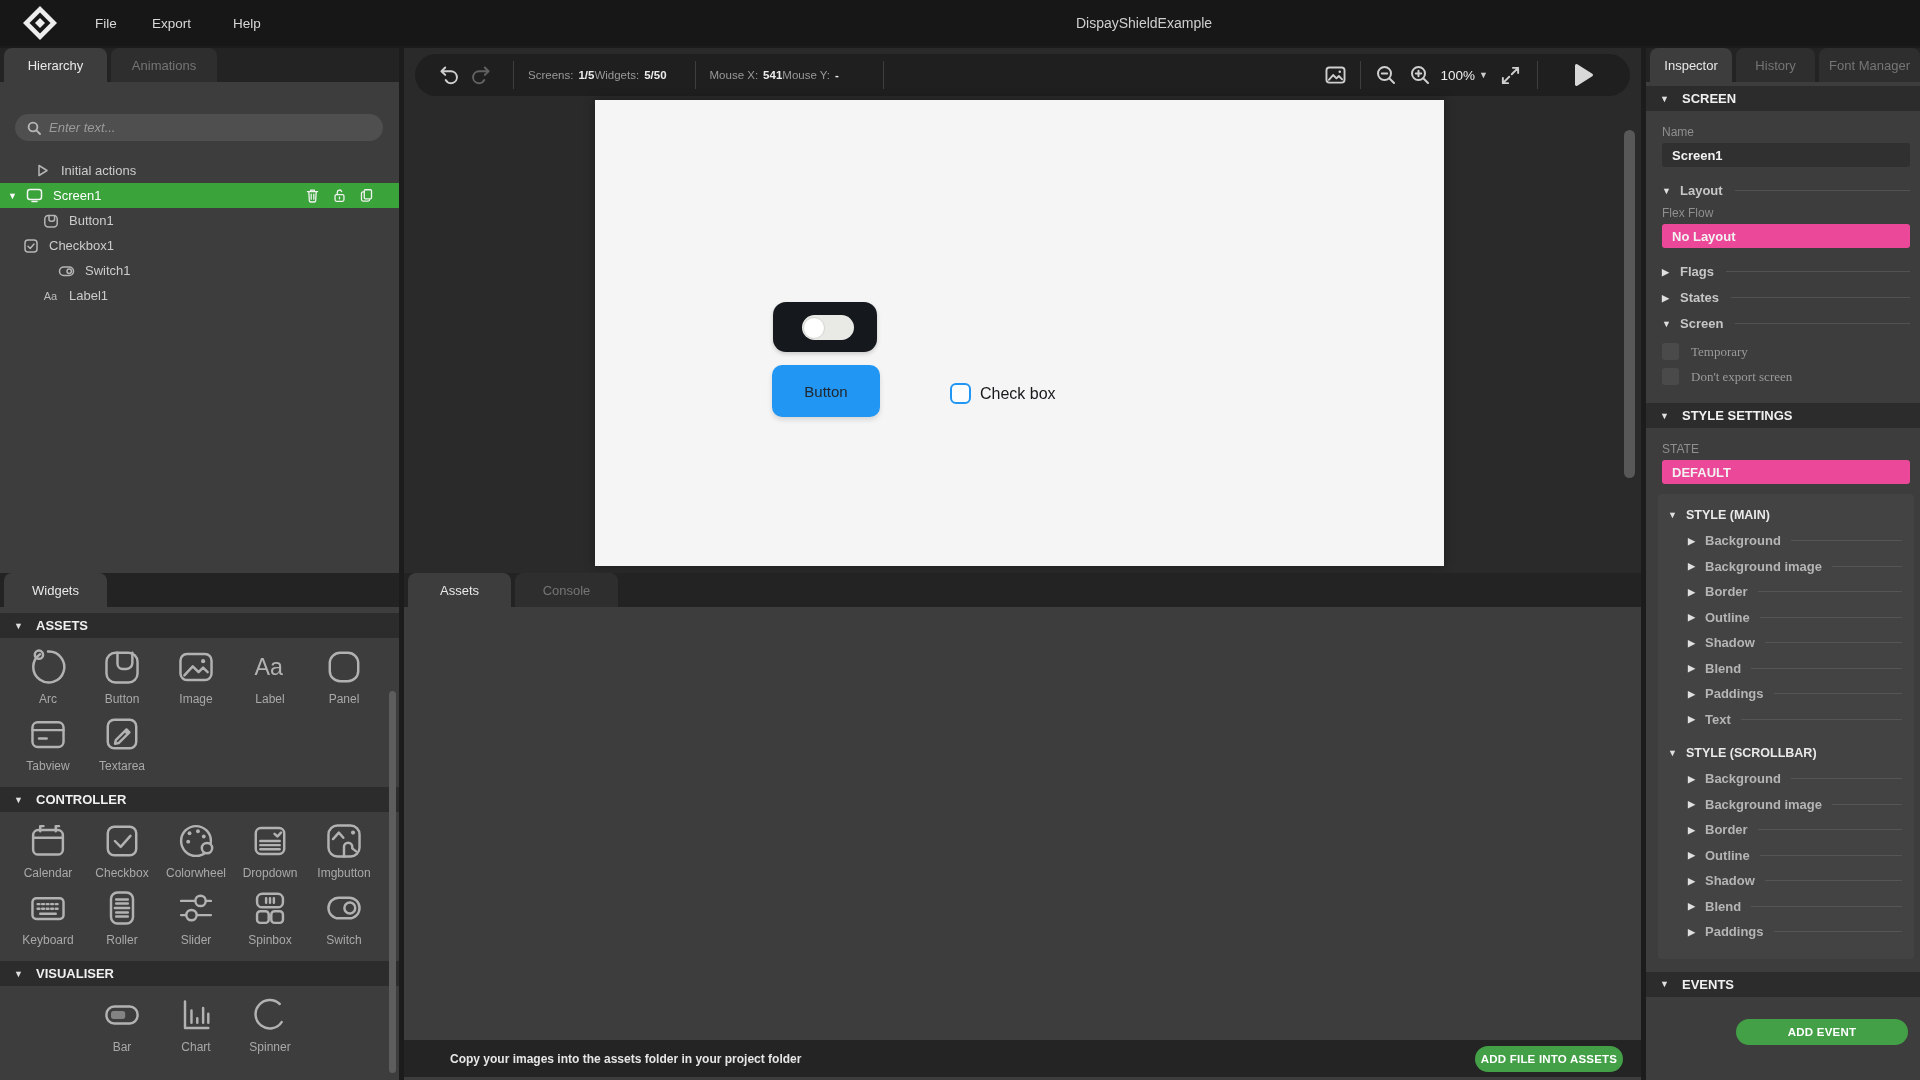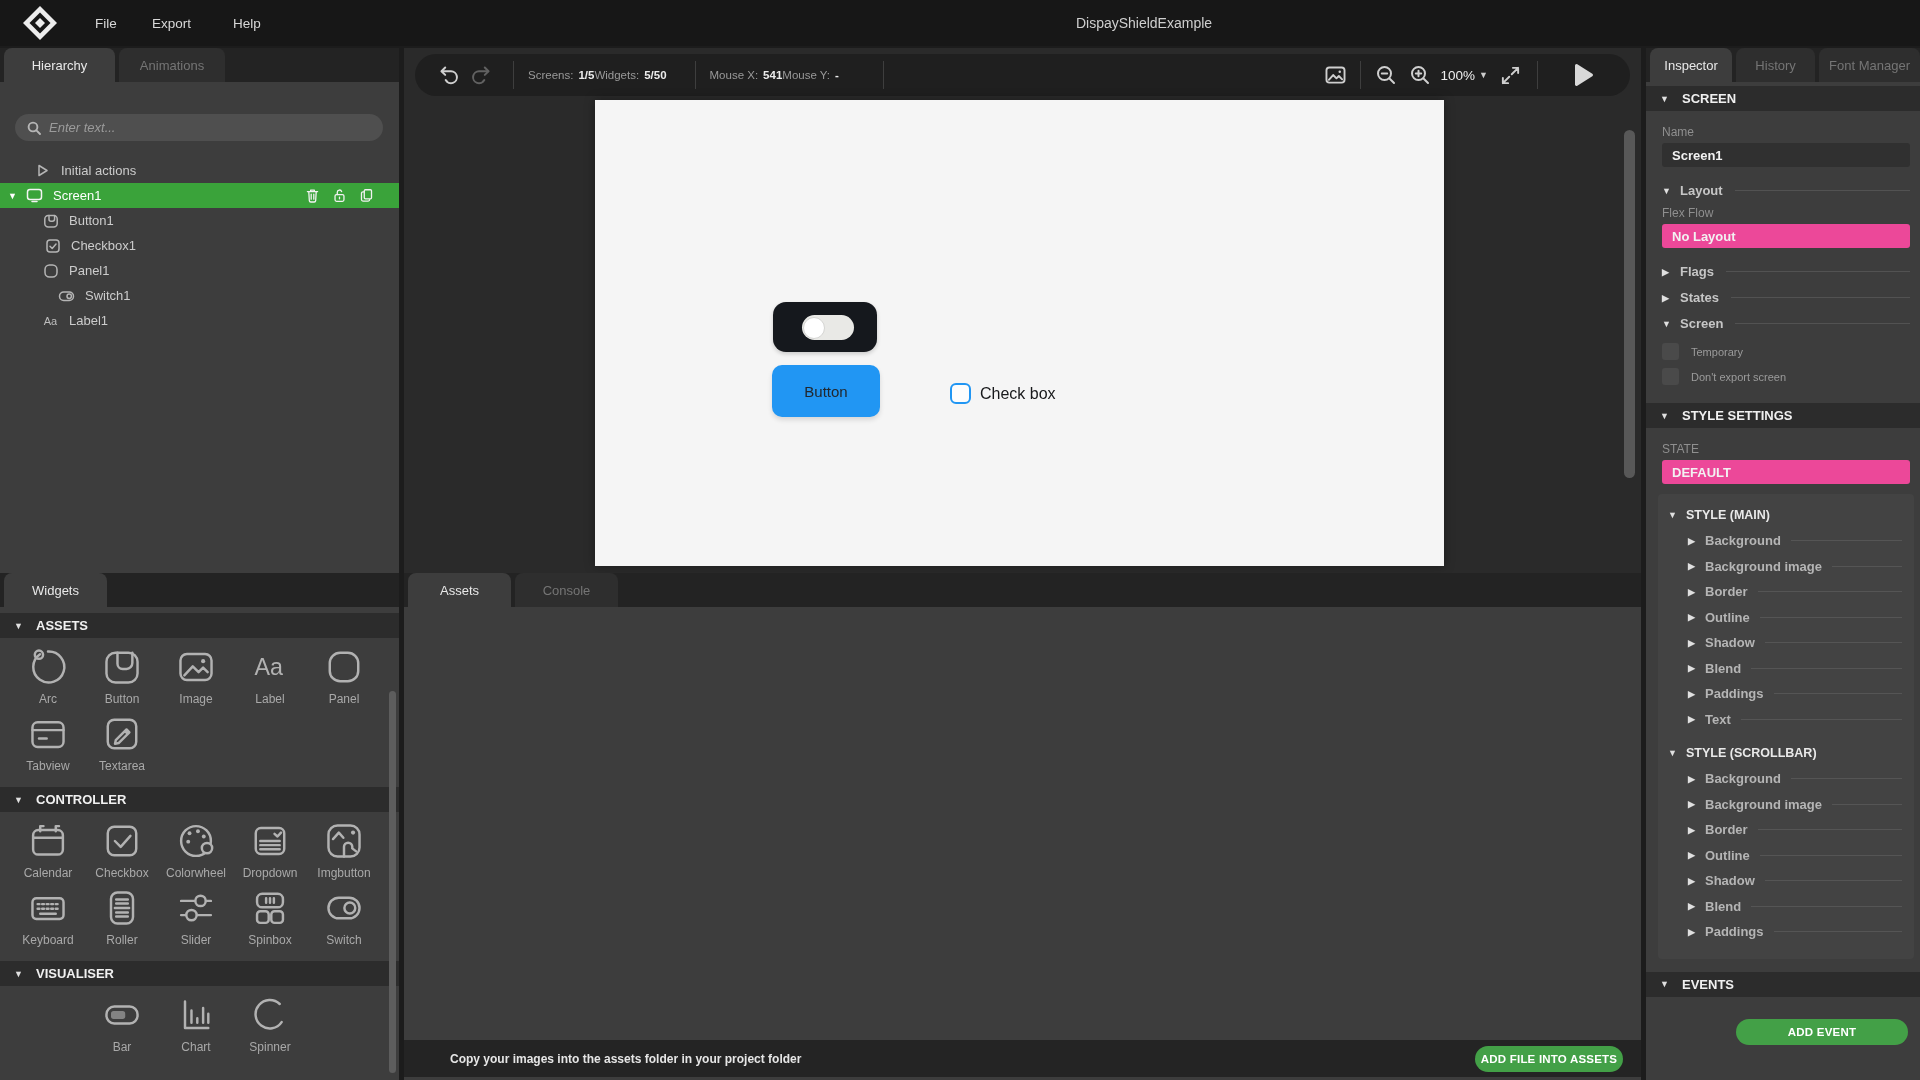--- a/index.html
+++ b/index.html
@@ -91,21 +91,21 @@
   #insp-body { left:0; top:34px; width:274px; height:998px; }
   .rp-pad { padding:0 10px 0 16px; }
   .rp-label { font-size:12px; color:#8f8f8f; }
   .rp-field { height:24px; border-radius:3px; display:flex; align-items:center; padding-left:10px; font-size:13px; font-weight:bold; color:#f2f2f2; }
   .rp-input { background:#303030; }
   .rp-select { background:#ec4899; cursor:pointer; }
   .collap { display:flex; align-items:center; gap:8px; font-size:13px; font-weight:bold; color:#c6c6c6; cursor:pointer; }
   .collap .line { flex:1; height:1px; background:#525252; margin-left:4px; }
   .chk-row { display:flex; align-items:center; gap:12px; height:25px; }
   .chk-box { width:17px; height:17px; background:#4a4a4a; border-radius:3px; }
-  .chk-lbl { font-size:11px; color:#9b9b9b; }
+  .chk-lbl { font-size:13px; color:#9b9b9b;font-family:Liberation Serif, serif; }
   #style-box { margin:10px 6px 0 12px; background:#434343; border-radius:4px; padding:10px 8px 14px 8px; }
   .sb-title { display:flex; align-items:center; gap:8px; font-size:12.5px; font-weight:bold; color:#e9e9e9; margin:4px 0 6px 2px; }
   .sb-item { display:flex; align-items:center; gap:7px; height:25.5px; padding-left:22px; font-size:13px; font-weight:bold; color:#b5b5b5; cursor:pointer; }
   .sb-item .line { flex:1; height:1px; background:#555555; margin-left:3px; margin-right:4px; }
   #add-event-btn { width:172px; margin:22px 12px 8px auto; }
 </style>
 </head>
 <body>
 
 <div id="topbar" class="tex">
@@ -115,21 +115,21 @@
     <path d="M18 13 L23 18 L18 23 L13 18 Z" fill="#ededed"></path>
   </svg>
   <div class="menu" id="menu-file">File</div>
   <div class="menu" id="menu-export">Export</div>
   <div class="menu" id="menu-help">Help</div>
   <div id="win-title">DispayShieldExample</div>
 </div>
 
 <div id="left-panel">
   <div class="tabrow tex" id="hier-tabs">
-    <div class="tab active" style="width:111px">Hierarchy</div>
+    <div class="tab active" style="width:103px">Hierarchy</div>
     <div class="tab inactive tex" style="width:106px">Animations</div>
   </div>
 
   <div class="panelbody" id="hier-body">
     <div id="search-pill">
       <svg width="14" height="14" viewBox="0 0 14 14" class="oicon">
           <circle cx="6" cy="6" r="4.4"></circle>
           <path d="M9.4 9.4 L13 13"></path>
         </svg>
       <input type="text" placeholder="Enter text..." style="">
@@ -171,36 +171,28 @@
 
       <div class="trow" style="padding-left:42px">
         <span class="ticon">
             <svg width="16" height="16" viewBox="0 0 16 16" class="oicon" style="stroke-width:1.5">
               <rect x="1.8" y="2.5" width="12.4" height="11.5" rx="3.5"></rect>
               <path d="M6 2.5 v3.8 a2 2 0 0 0 2 2 h1.4 a2.2 2.2 0 0 0 2.2-2.2 V2.5"></path>
             </svg>
           </span>
         <span>Button1</span>
       </div>
-      <div class="trow" style="padding-left:44px">
+      <div class="trow" style="padding-left:22px">
         <span class="ticon">
             <svg width="16" height="16" viewBox="0 0 16 16" class="oicon" style="stroke-width:1.5">
               <rect x="2" y="2" width="12" height="12" rx="3"></rect>
               <path d="M5 8.2 l2.2 2.3 3.8 -4.5"></path>
             </svg>
           </span>
         <span>Checkbox1</span>
-      </div>
-      <div class="trow" style="padding-left:42px">
-        <span class="ticon">
-            <svg width="16" height="16" viewBox="0 0 16 16" class="oicon" style="stroke-width:1.5">
-              <rect x="2" y="2" width="12" height="12" rx="4.5"></rect>
-            </svg>
-          </span>
-        <span>Panel1</span>
       </div>
       <div class="trow" style="padding-left:58px">
         <span class="ticon">
             <svg width="17" height="16" viewBox="0 0 17 16" class="oicon" style="stroke-width:1.5">
               <rect x="1.5" y="4" width="14" height="8.5" rx="4.25"></rect>
               <circle cx="11.2" cy="8.2" r="2.2"></circle>
             </svg>
           </span>
         <span>Switch1</span>
       </div>

